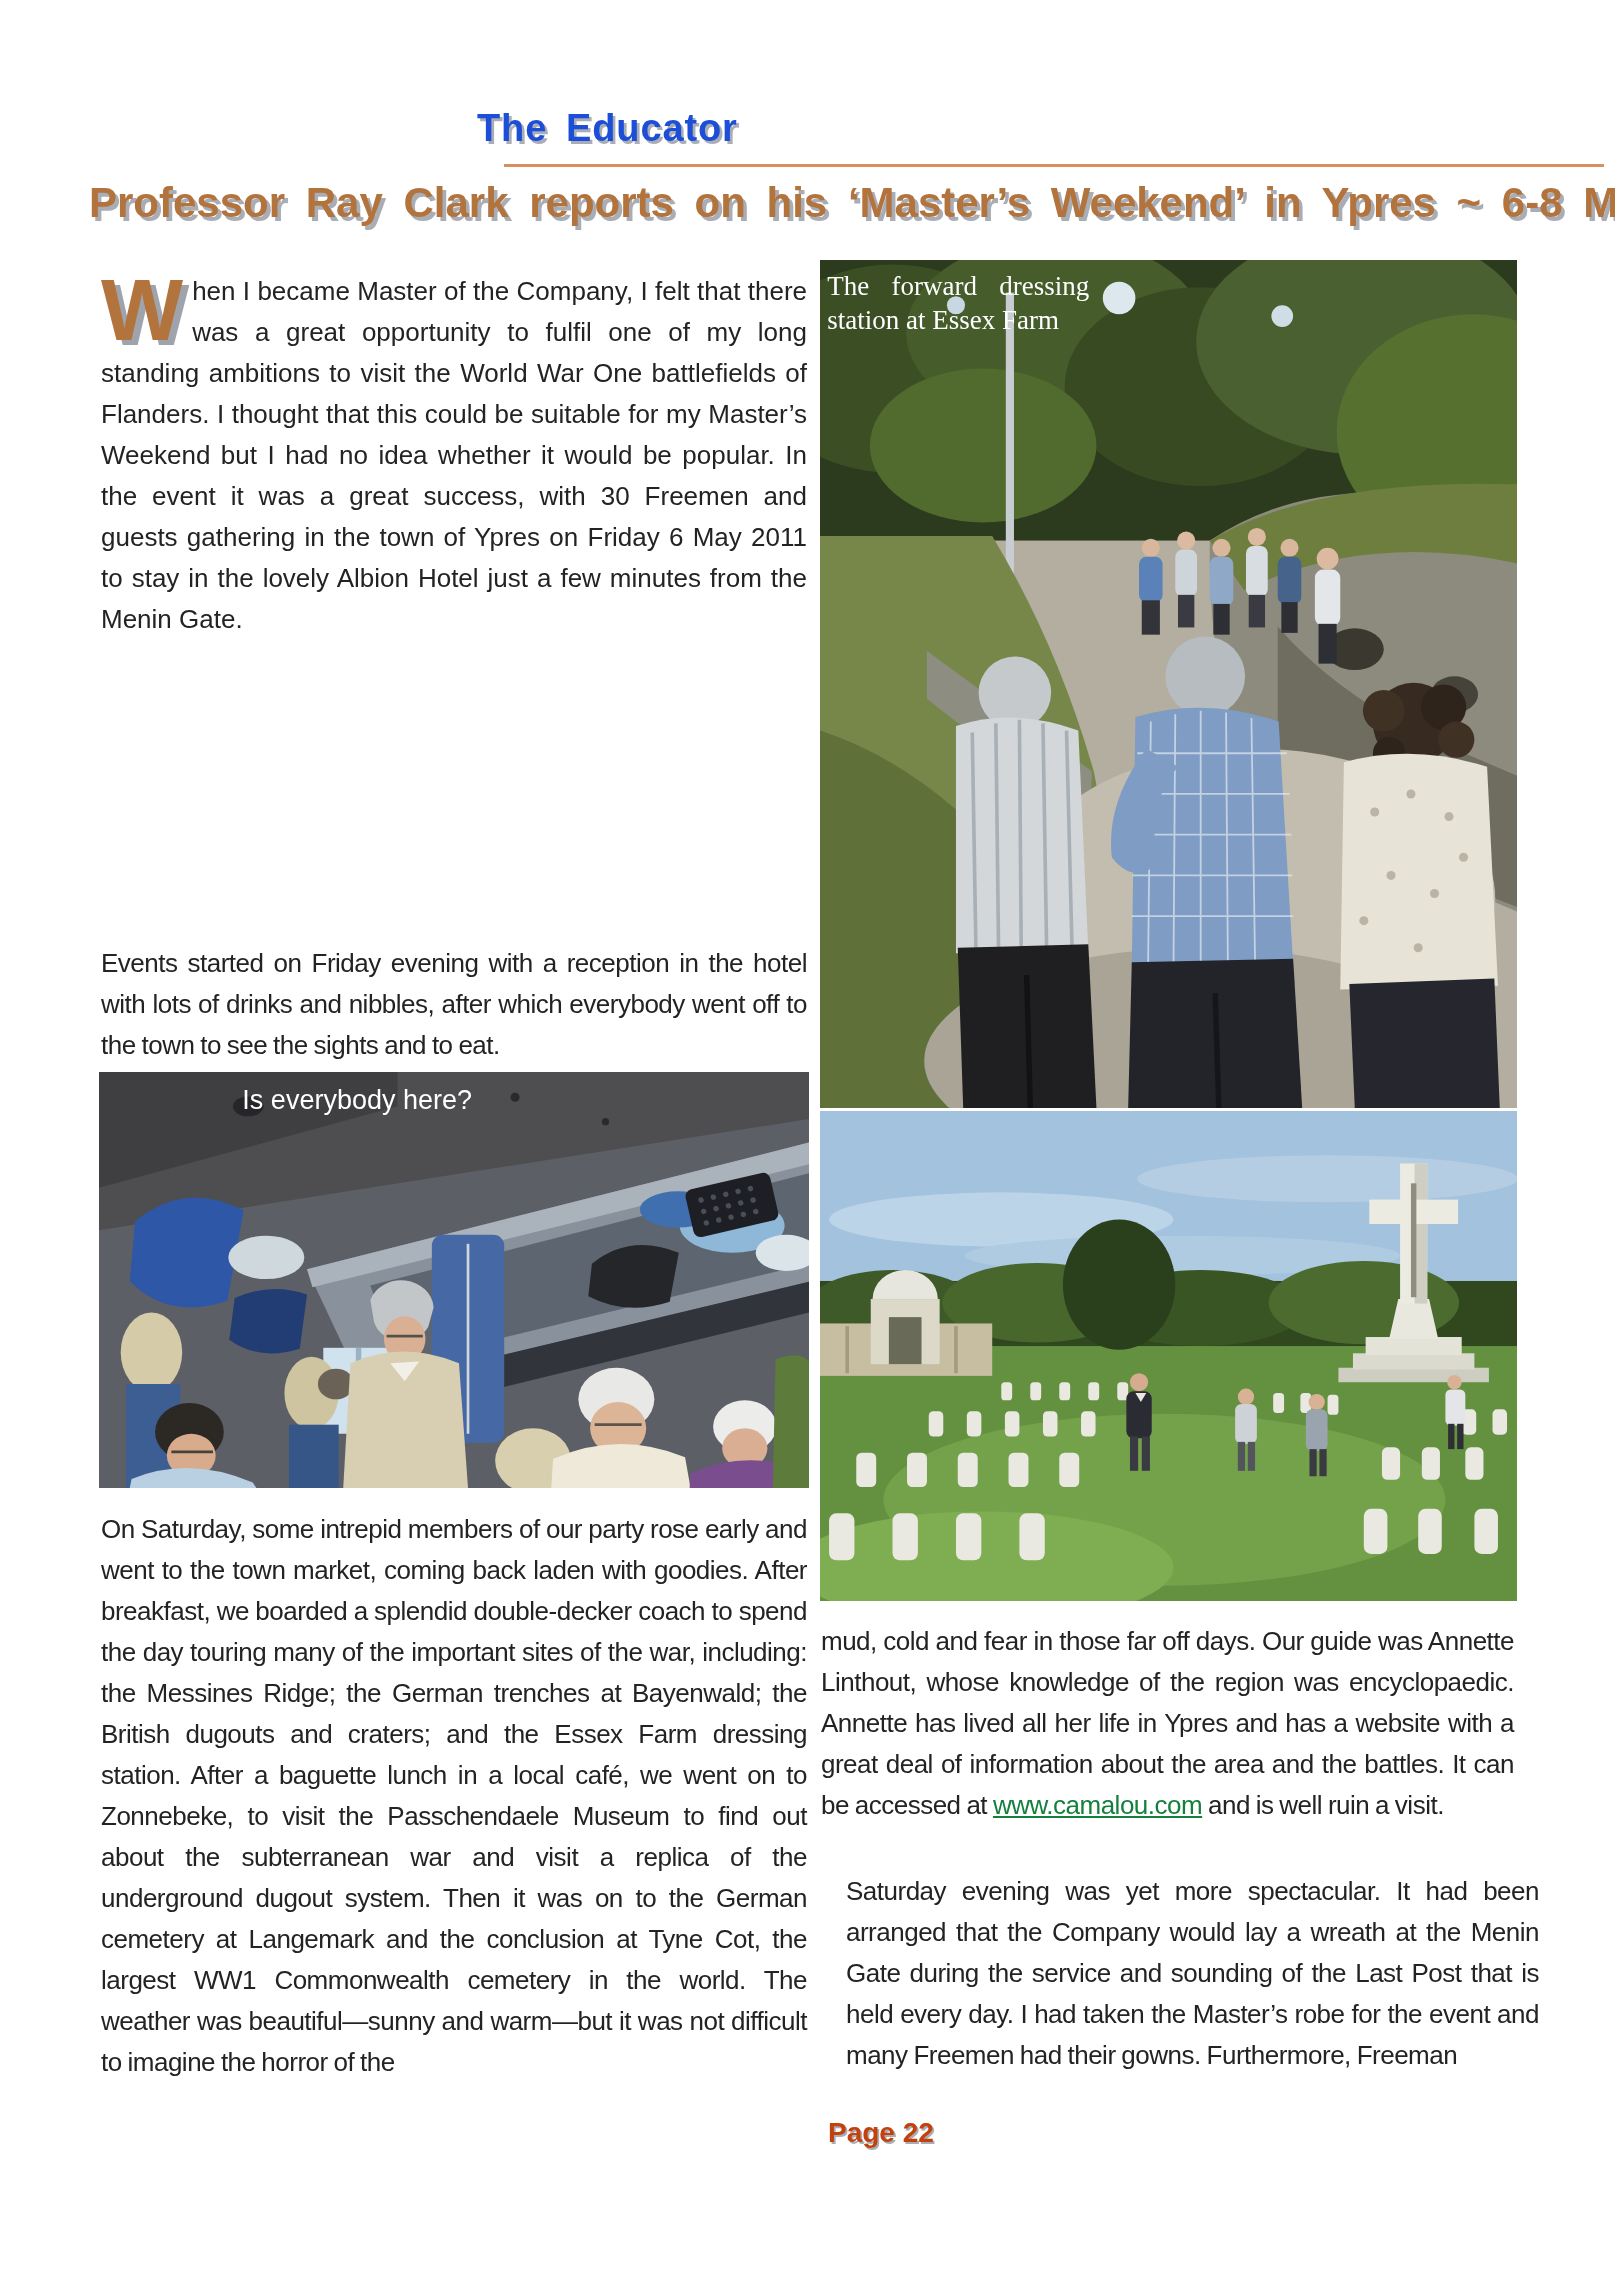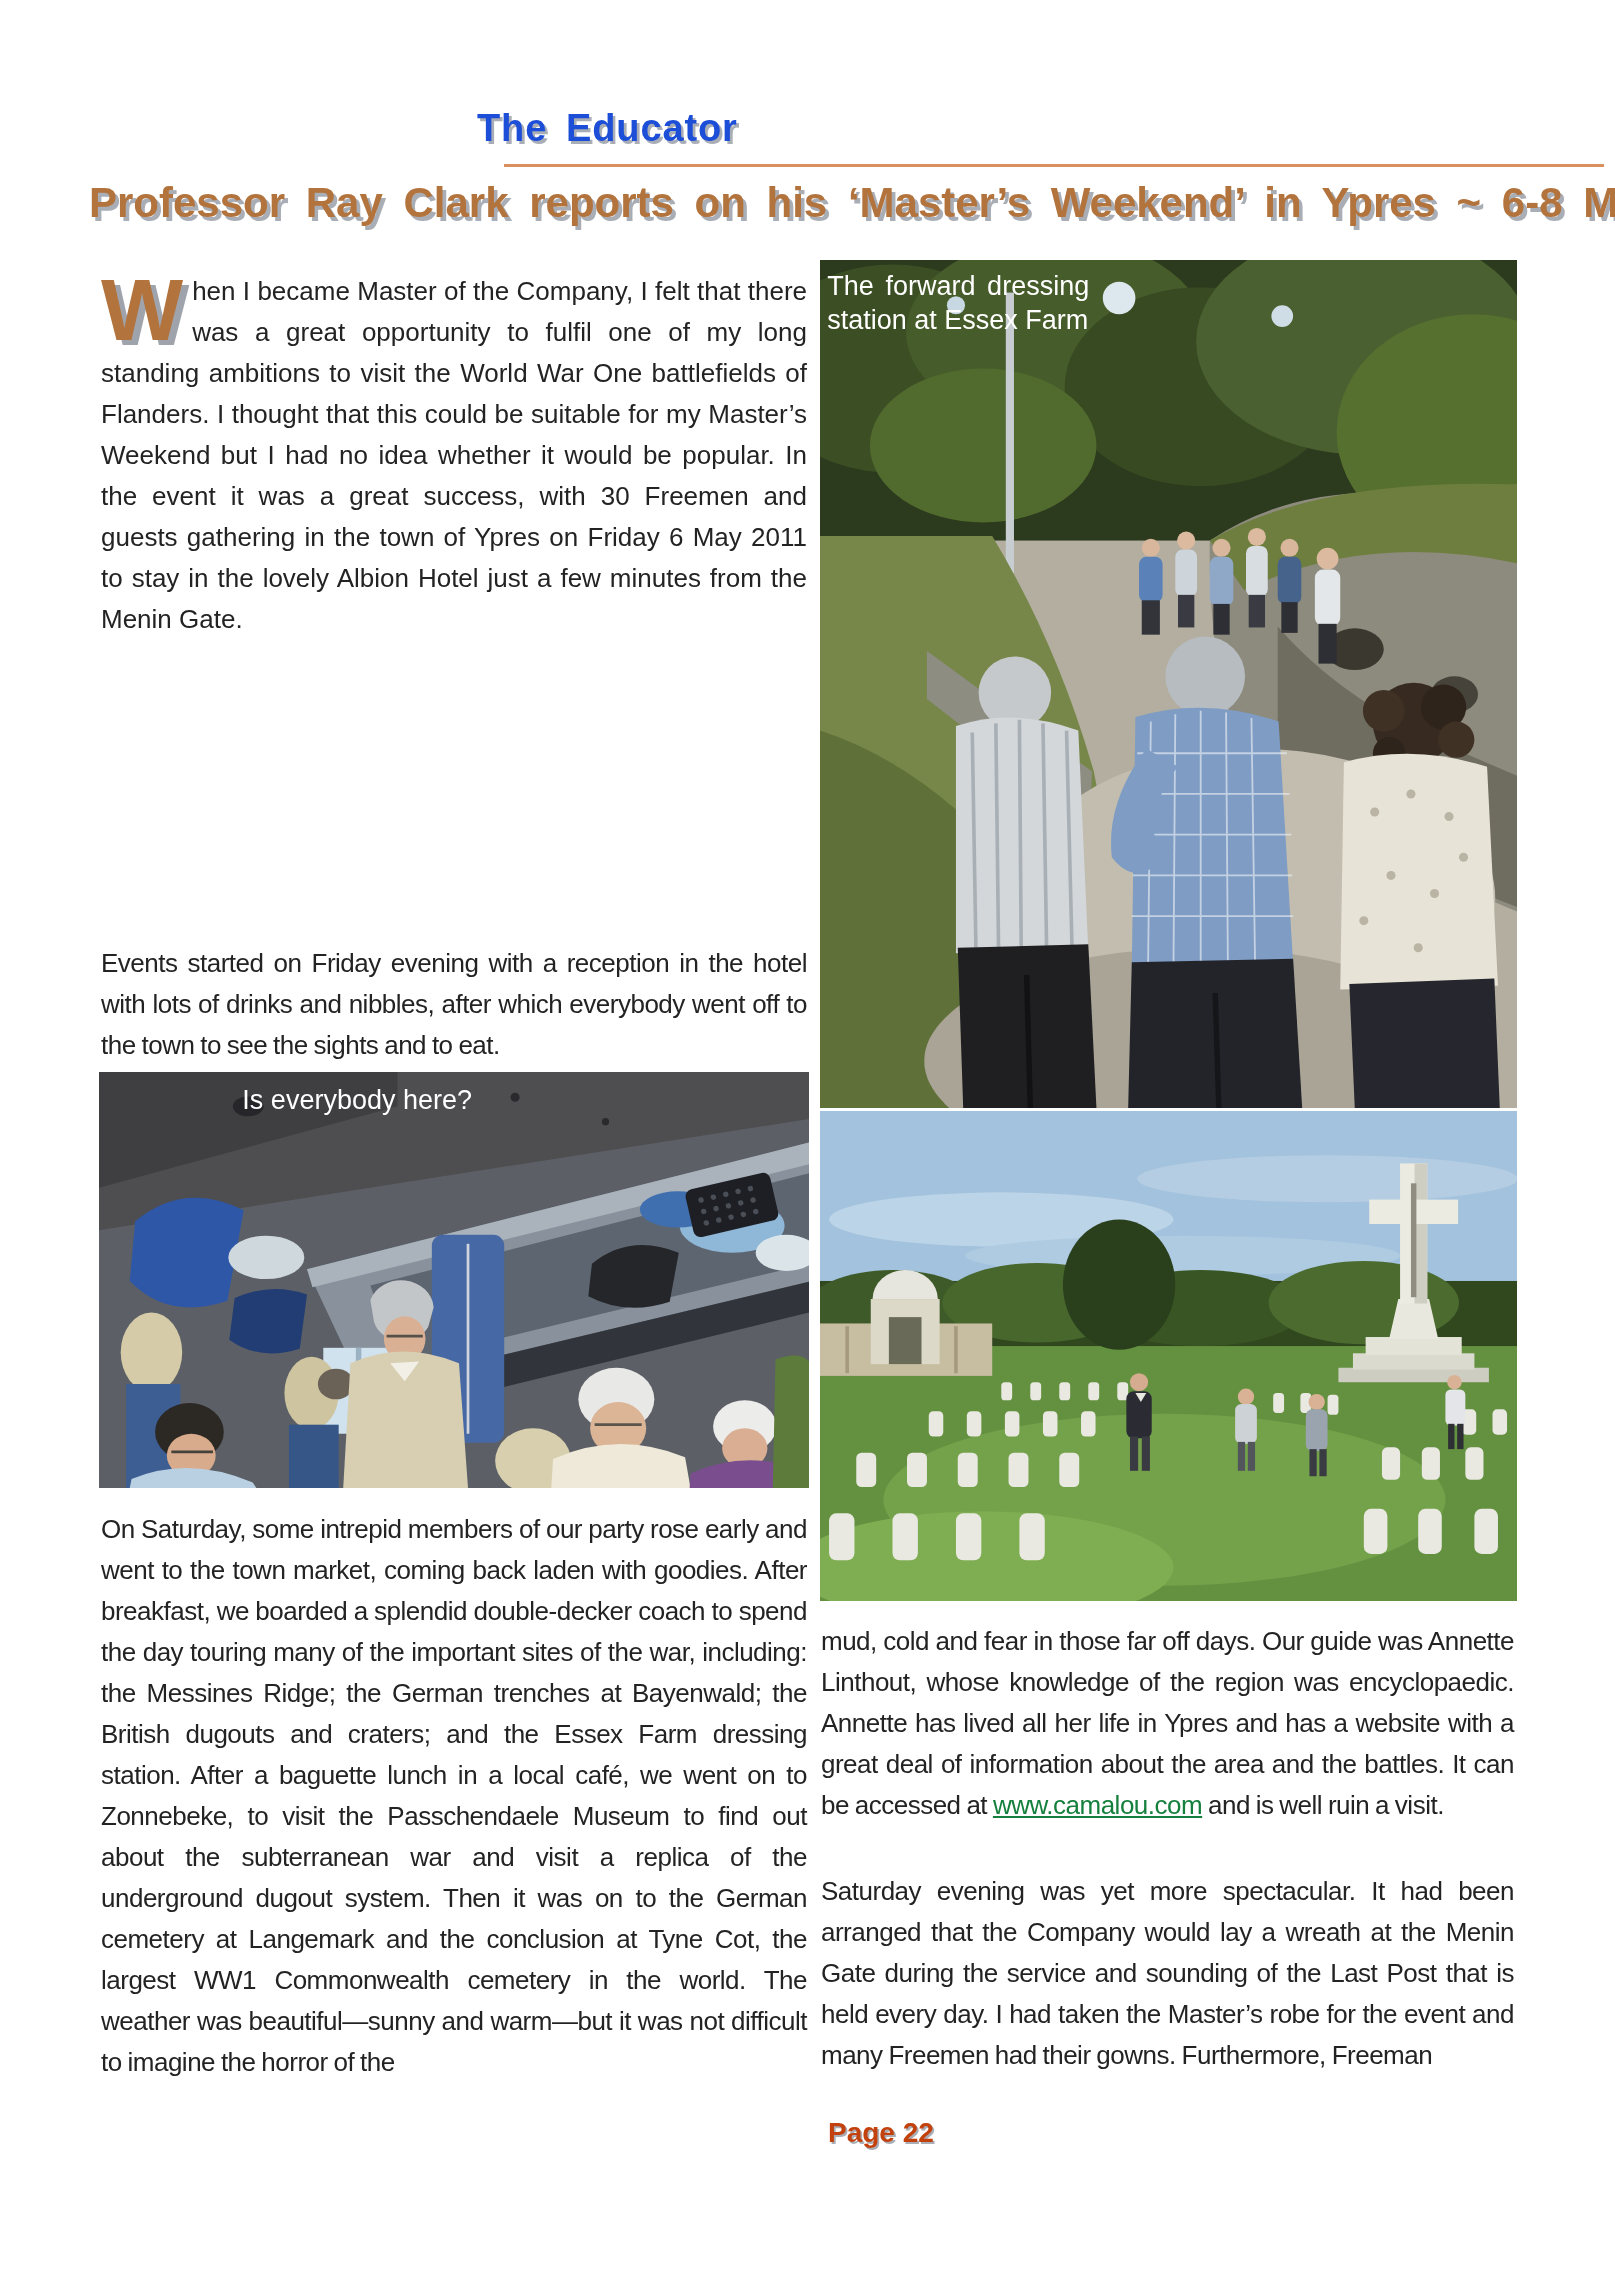--- a/index.html
+++ b/index.html
@@ -141,21 +141,21 @@
       <ellipse cx="714" cy="416" rx="25" ry="22" fill="#d9ae92"></ellipse>
       <path d="M654,444 q58,-26 118,-6 l13,22 h-132 z" fill="#7a4e8e"></path>
 
       <path d="M748,318 q26,-10 37,2 l0,140 h-40 z" fill="#5d7c3c"></path>
     </svg>
     <figcaption class="photo-caption cap-bus">Is everybody here?</figcaption>
   </figure>
 
   <p class="body-text cond" style="left:101px;top:1509px;width:706px;">On Saturday, some intrepid members of our party rose early and went to the town market, coming back laden with goodies. After breakfast, we boarded a splendid double-decker coach to spend the day touring many of the important sites of the war, including: the Messines Ridge; the German trenches at Bayenwald; the British dugouts and craters; and the Essex Farm dressing station. After a baguette lunch in a local café, we went on to Zonnebeke, to visit the Passchendaele Museum to find out about the subterranean war and visit a replica of the underground dugout system. Then it was on to the German cemetery at Langemark and the conclusion at Tyne Cot, the largest WW1 Commonwealth cemetery in the world. The weather was beautiful—sunny and warm—but it was not difficult to imagine the horror of the</p>
 
-  <figure class="photo" style="left:820px;top:260px;width:697px;height:848px;">
+  <figure class="photo" style="left:820px;top:260px;width:697px;height:848px;font-family:Liberation Serif, serif;">
     <svg viewBox="0 0 769 937" preserveAspectRatio="none">
       <rect width="769" height="937" fill="#b3ae9f"></rect>
 
       <rect x="0" y="0" width="769" height="310" fill="#2c3a1d"></rect>
       <ellipse cx="80" cy="120" rx="150" ry="115" fill="#3c4f24"></ellipse>
       <ellipse cx="260" cy="80" rx="165" ry="105" fill="#465c2a"></ellipse>
       <ellipse cx="420" cy="140" rx="150" ry="110" fill="#374a22"></ellipse>
       <ellipse cx="600" cy="90" rx="185" ry="125" fill="#4a6030"></ellipse>
       <ellipse cx="720" cy="190" rx="150" ry="130" fill="#56702f"></ellipse>
       <ellipse cx="180" cy="205" rx="125" ry="85" fill="#516a2e"></ellipse>
@@ -347,18 +347,18 @@
         <rect x="693" y="346" width="7" height="28" fill="#2e2f35"></rect>
           <rect x="703" y="346" width="7" height="28" fill="#2e2f35"></rect>
       </g>
     </svg>
   </figure>
 
   <p class="body-text cond" style="left:821px;top:1621px;width:693px;">
     <span>mud, cold and fear in those far off days. Our guide was Annette Linthout, whose knowledge of the region was encyclopaedic. Annette has lived all her life in Ypres and has a website with a great deal of information about the area and the battles. It can be accessed at </span><a class="weblink" href="#">www.camalou.com</a><span> and is well ruin a visit.</span>
   </p>
 
-  <p class="body-text cond" style="left:821px;top:1871px;width:693px;">Saturday evening was yet more spectacular. It had been arranged that the Company would lay a wreath at the Menin Gate during the service and sounding of the Last Post that is held every day. I had taken the Master’s robe for the event and many Freemen had their gowns. Furthermore, Freeman</p>
+  <p class="body-text cond" style="left:846px;top:1871px;width:693px;">Saturday evening was yet more spectacular. It had been arranged that the Company would lay a wreath at the Menin Gate during the service and sounding of the Last Post that is held every day. I had taken the Master’s robe for the event and many Freemen had their gowns. Furthermore, Freeman</p>
 
   <div class="footer-page">Page 22</div>
 
 </div>
 
 
 </body></html>

